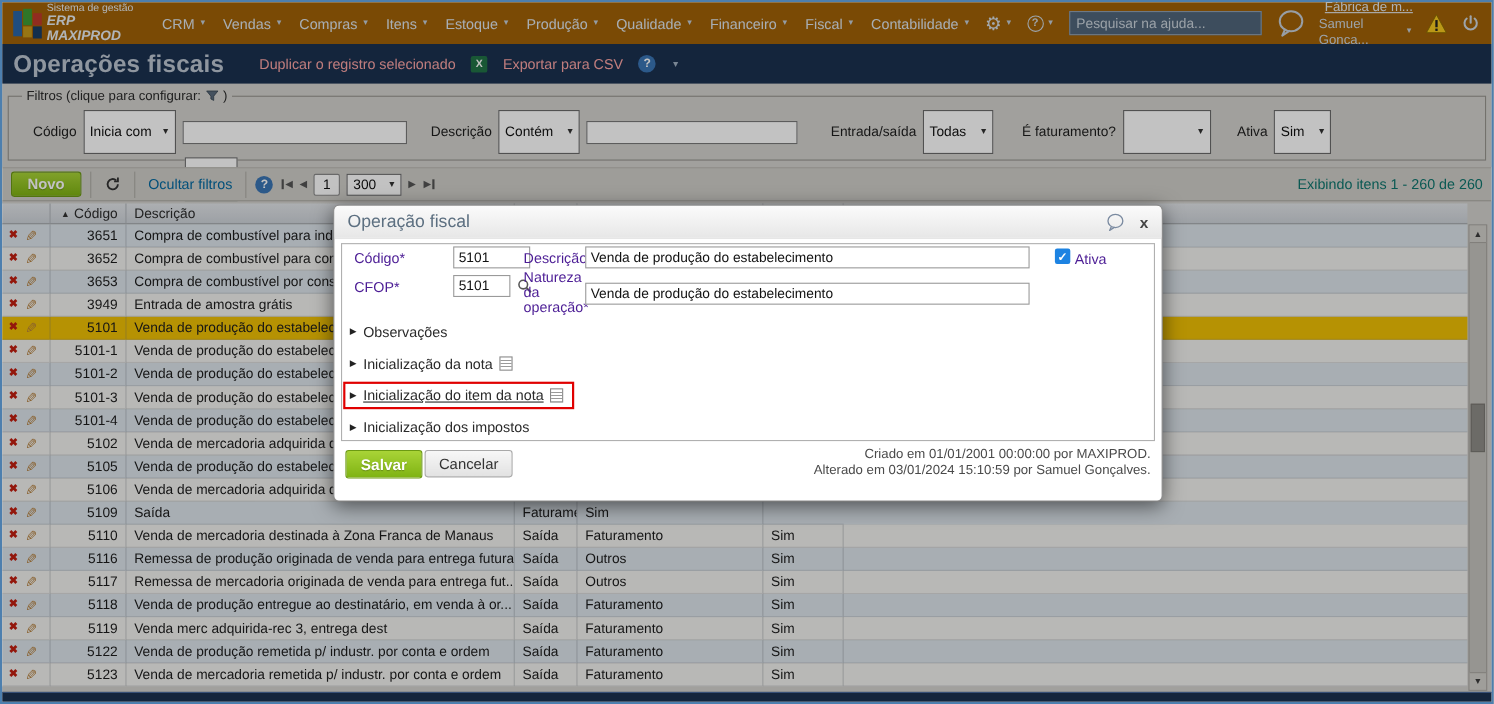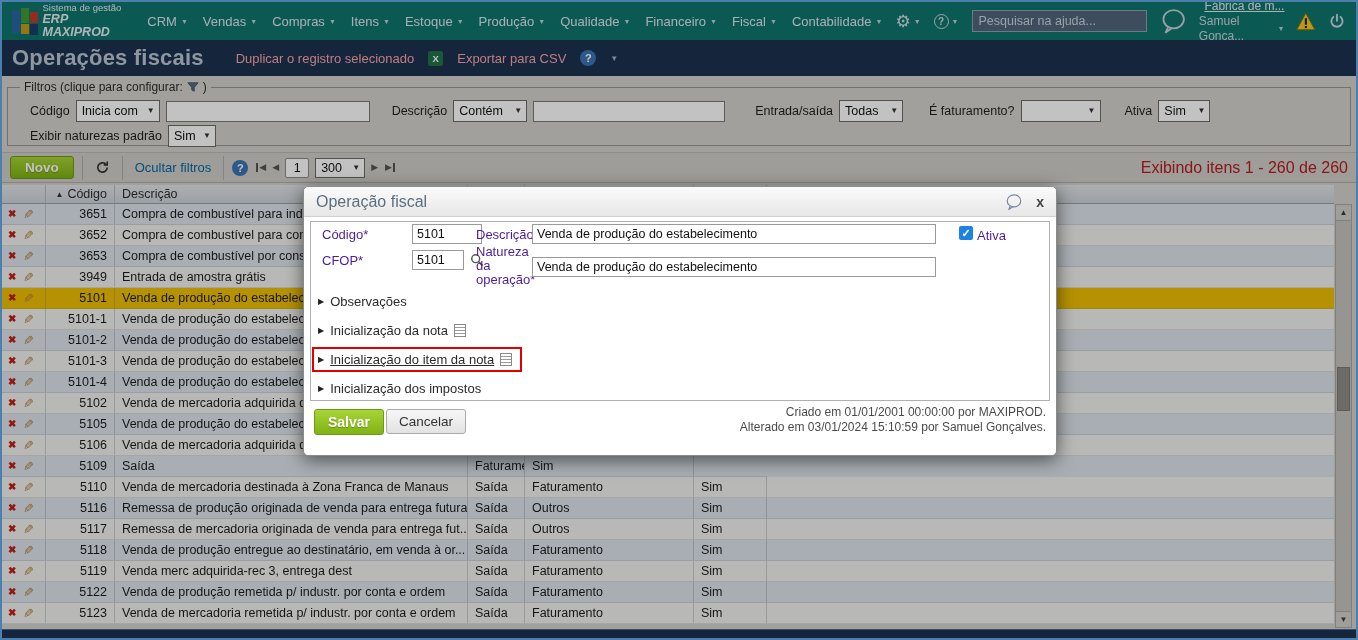--- a/index.html
+++ b/index.html
@@ -1,20 +1,20 @@
 <!DOCTYPE html>
 <html><head>
 <meta charset="utf-8">
 <style>
   html,body{margin:0;padding:0;background:#888;}
   *{box-sizing:border-box;font-family:"Liberation Sans",sans-serif;}
   .page{position:relative;width:1358px;height:640px;border:2px solid #4d7fae;background:#d4d3cf;overflow:hidden;margin:0 auto;}
 
   
-  .topbar{position:absolute;left:0;top:0;width:100%;height:38px;background:#0f766e;display:flex;align-items:center;padding:0 10px;gap:13px;}
+  .topbar{position:absolute;left:0;top:0;width:100%;height:38px;background:#a16207;display:flex;align-items:center;padding:0 10px;gap:13px;}
   .logo{display:flex;align-items:center;gap:7px;margin-right:8px;}
   .logo-squares{position:relative;width:27px;height:27px;}
   .logo-squares div{position:absolute;}
   .sq-blue{left:0;top:2px;width:8px;height:23px;background:#2a66a8;}
   .sq-green{left:9px;top:0;width:8px;height:15px;background:#3f9c35;}
   .sq-gold{left:9px;top:16px;width:8px;height:10px;background:#c79a1a;}
   .sq-red{left:18px;top:4px;width:8px;height:11px;background:#bf3a2b;}
   .sq-navy{left:18px;top:16px;width:8px;height:11px;background:#1a3e66;}
   .logo-text{color:#e9eef3;line-height:1.05;}
   .logo-text .l1{font-size:9.5px;}
@@ -39,35 +39,35 @@
   .excel-icon{width:15px;height:15px;background:#217346;border-radius:2px;color:#fff;font-size:9.5px;font-weight:bold;display:inline-flex;align-items:center;justify-content:center;}
   .help-blue{display:inline-flex;align-items:center;justify-content:center;width:16px;height:16px;background:#3a75b5;border-radius:50%;color:#fff;font-size:11px;font-weight:bold;cursor:pointer;}
   .tb-caret{color:#9fb0c2;font-size:8px;cursor:pointer;}
 
   
   .filters{position:absolute;left:5px;top:78px;width:1344px;height:66px;border:1px solid #97958f;}
   .filters legend{font-size:12px;color:#2b2b2b;padding:0 4px;margin-left:4px;display:flex;align-items:center;gap:4px;}
   fieldset{margin:0;padding:2px 8px;}
   .frow{display:flex;align-items:center;margin-top:4px;}
   .flabel{font-size:12.5px;color:#1e1e1e;}
-  .fakeselect{display:inline-flex;align-items:center;justify-content:space-between;background:#fff;border:1px solid #6b6b6b;height:22px;padding:0 4px 0 5px;font-size:12.5px;color:#111;cursor:pointer;gap:6px;}
+  .fakeselect{display:inline-flex;align-items:center;justify-content:space-between;background:#fff;border:1px solid #6b6b6b;height:40px;padding:0 4px 0 5px;font-size:12.5px;color:#111;cursor:pointer;gap:6px;}
   .fakeselect .caret{color:#333;font-size:8px;}
   .finput{height:21px;border:1px solid #7a7a7a;background:#fff;padding:0 4px;font-size:12.5px;outline:none;}
 
   
   .toolbar{position:absolute;left:0;top:150px;width:100%;height:31px;background:#d0cfca;border-top:1px solid #bcbab4;border-bottom:1px solid #aeaca6;display:flex;align-items:center;padding:0 8px;gap:8px;}
   .btn-green{background:linear-gradient(#a9d437,#7fb313);border:1px solid #6c9a12;border-radius:3px;color:#fff;font-weight:bold;font-size:13.5px;padding:3px 14px;cursor:pointer;text-shadow:0 1px 1px rgba(0,0,0,.25);}
   .tsep{width:1px;height:24px;background:#aeaca6;}
   .tool-btn{display:inline-flex;align-items:center;gap:4px;font-size:13px;color:#0369a1;cursor:pointer;padding:2px 4px;}
   .pager{display:flex;align-items:center;gap:6px;}
   .pg-arrow{font-size:9px;color:#555;cursor:pointer;line-height:1;}
   .pg-first,.pg-last{border-left:2px solid #555;padding-left:1px;}
   .pg-last{border-left:none;border-right:2px solid #555;padding-right:1px;}
   .page-box{min-width:24px;height:20px;background:#fff;border:1px solid #8a8a8a;border-radius:2px;display:inline-flex;align-items:center;justify-content:center;font-size:12.5px;color:#111;}
-  .count-text{margin-left:auto;font-size:16px;color:#b91c1c;white-space:nowrap;}
+  .count-text{margin-left:auto;font-size:13px;color:#0f766e;white-space:nowrap;}
 
   
   .tgrid{display:grid;grid-template-columns:44px 69px 353px 57px 169px 73px auto;}
   .thead{position:absolute;left:0;top:183px;width:1332px;height:19px;background:linear-gradient(#e3e6ea,#ced3d9);border-bottom:1px solid #9aa0a6;}
   .thead .hcell{display:flex;align-items:center;font-size:12.5px;color:#2d2d2d;padding:0 7px;border-right:1px solid #b3b8bd;height:100%;}
   .hcell.num{justify-content:flex-end;gap:4px;}
   .sort-icon{font-size:8px;color:#333;}
   .tbody{position:absolute;left:0;top:202px;width:1332px;}
   .trow{height:21px;}
   .trow.odd{background:#dde5ec;}

